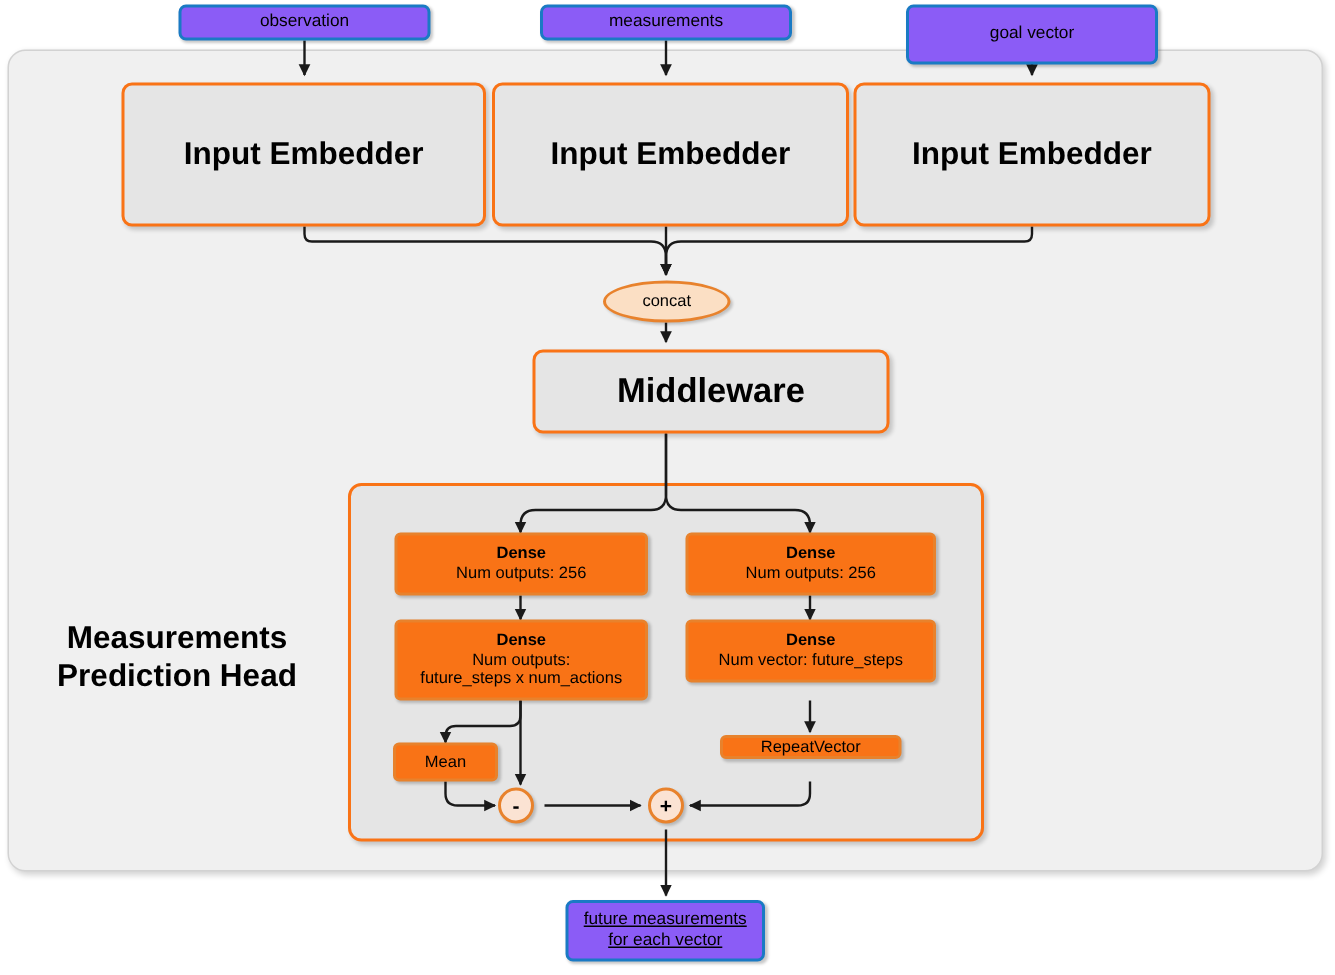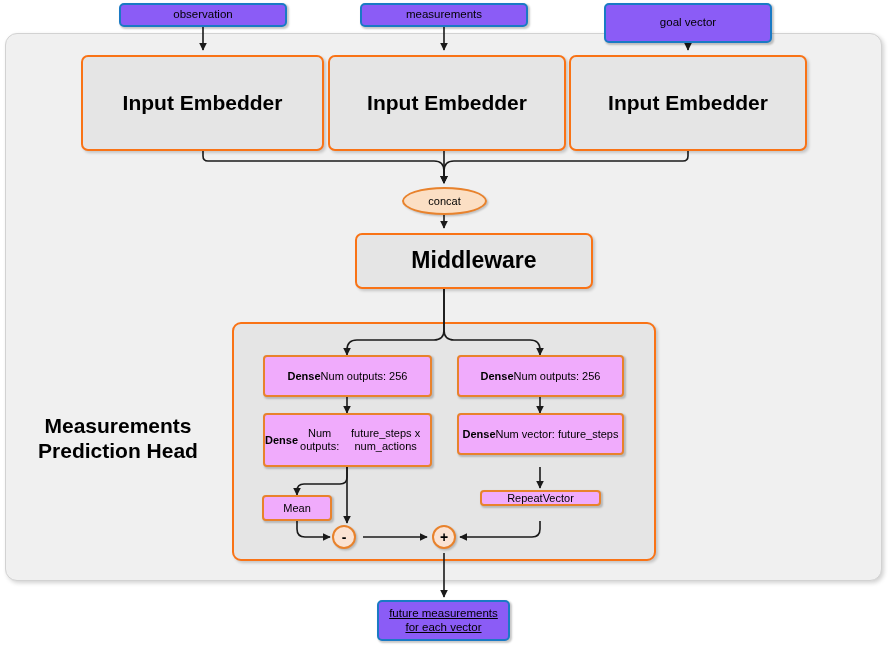--- a/index.html
+++ b/index.html
@@ -21,23 +21,23 @@
       font-size:11.5px;color:#000;box-shadow:1.5px 1.5px 2px rgba(0,0,0,.22);}
 
   
   .green{background:#e5e5e5;border:2px solid #f97316;border-radius:7px;
          color:#000;box-shadow:2px 2px 3px rgba(0,0,0,.18);}
   .embedder{font-size:21px;font-weight:bold;}
   .middleware{font-size:23px;font-weight:bold;}
   .headbox{border-radius:9px;}
 
   
-  .orange{background:#f0abfc;border:2px solid #e8822c;border-radius:4px;
+  .orange{background:#f97316;border:2px solid #e8822c;border-radius:4px;
           font-size:11px;color:#000;box-shadow:1.5px 1.5px 2px rgba(0,0,0,.20);
-          flex-direction:row;}
+          flex-direction:column;text-align:right;}
   .orange .ttl{font-weight:bold;}
 
   
   .concat{background:#fbdfc4;border:2px solid #e8822c;border-radius:50%/50%;
           font-size:11px;color:#000;box-shadow:1.5px 1.5px 2px rgba(0,0,0,.20);}
 
   
   .op{background:#fbe3d3;border:2.5px solid #e8822c;border-radius:50%;
       font-size:14px;font-weight:bold;color:#000;
       box-shadow:1.5px 1.5px 2px rgba(0,0,0,.20);}

